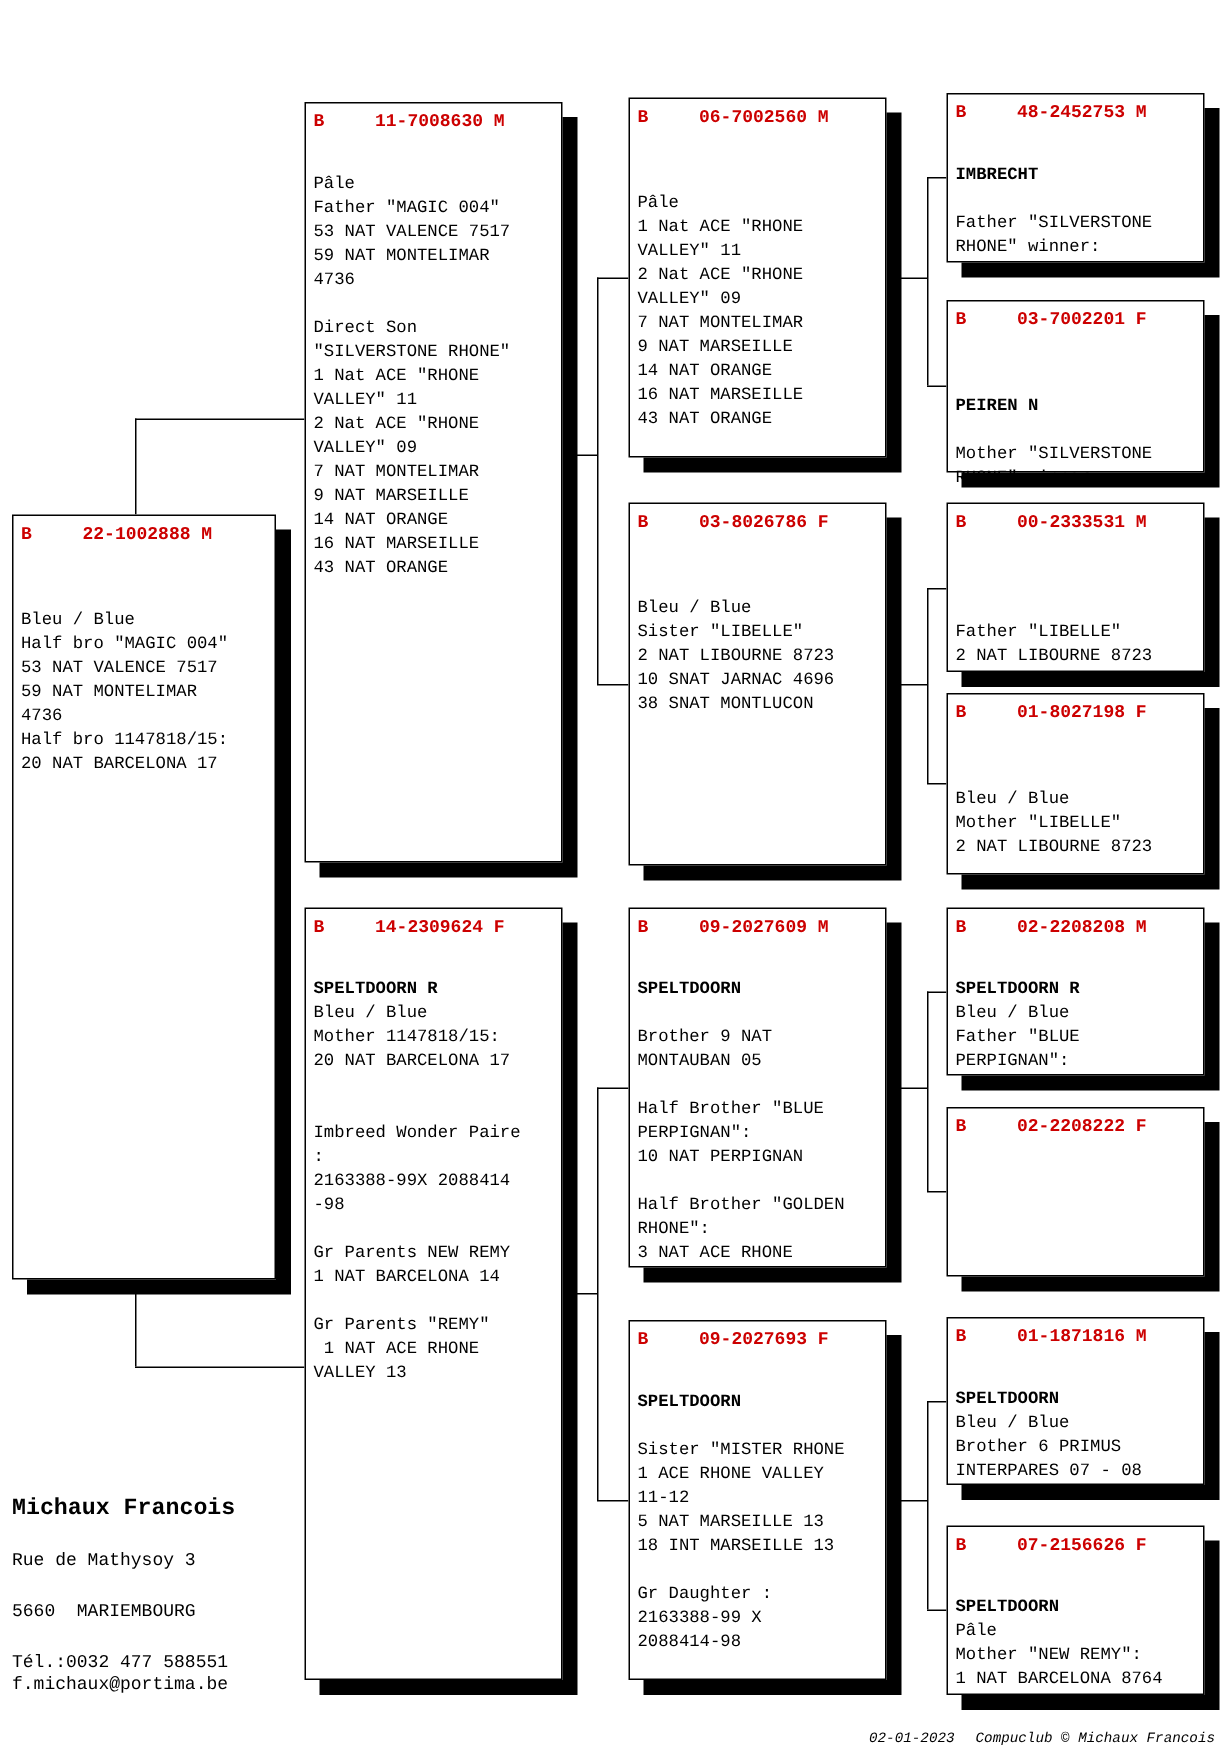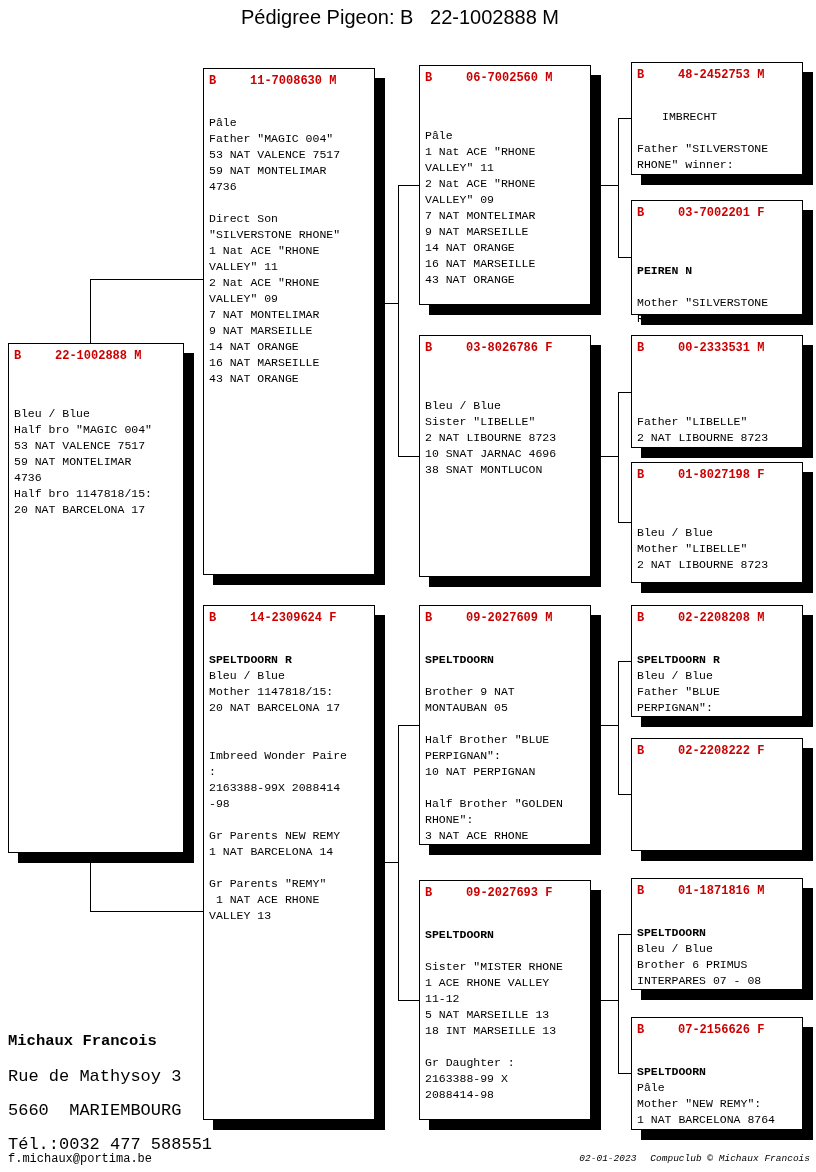--- a/index.html
+++ b/index.html
@@ -10,33 +10,32 @@
   .pbox{position:absolute;background:#fff;border:1px solid #000;
         box-shadow:10px 10px 0 #000;box-sizing:border-box;}
   .pbox-header{display:flex;padding:5px 0 0 5px;height:30px;box-sizing:border-box;
         font-weight:bold;font-size:12px;white-space:pre;}
   .band{display:inline-block;width:41px;}
   .pbox-body{padding-left:5px;font-size:11.5px;white-space:pre;}
   .pbox-body div{height:16px;line-height:16px;}
   .hline,.vline{position:absolute;background:#000;}
   .hline{height:1px;}
   .vline{width:1px;}
-  .breeder{position:absolute;left:8px;top:1032px;}
+  .breeder{position:absolute;left:8px;top:996px;}
   .breeder-name{font-weight:bold;font-size:15.5px;margin-bottom:9px;}
-  .breeder-line{font-size:17px;line-height:15px;white-space:pre;margin-top:19px;}
+  .breeder-line{font-size:12px;line-height:15px;white-space:pre;margin-top:19px;}
   .breeder-email{font-size:12px;}
   .footer{position:absolute;right:6px;top:1142px;font-size:9.5px;font-style:italic;white-space:pre;}
   .footer .gap{display:inline-block;width:14px;}
 </style>
 </head>
 <body>
 
 <div class="page">
 
-  <div class="page-title">Pédigree Pigeon: B   22-1002888 M</div>
 
   <div class="vline" style="left: 90px; top: 279px; height: 64px; background: rgb(0, 0, 0);"></div>
   <div class="hline" style="left: 90px; top: 279px; width: 113px; background: rgb(0, 0, 0);"></div>
   <div class="vline" style="left: 90px; top: 853px; height: 58px; background: rgb(0, 0, 0);"></div>
   <div class="hline" style="left: 90px; top: 911px; width: 113px; background: rgb(0, 0, 0);"></div>
 
   <div class="hline" style="left: 375px; top: 303px; width: 23px; background: rgb(0, 0, 0);"></div>
   <div class="vline" style="left: 398px; top: 185px; height: 271px; background: rgb(0, 0, 0);"></div>
   <div class="hline" style="left: 398px; top: 185px; width: 21px; background: rgb(0, 0, 0);"></div>
   <div class="hline" style="left: 398px; top: 456px; width: 21px; background: rgb(0, 0, 0);"></div>
@@ -112,21 +111,21 @@
     <div class="pbox-header" style="color: rgb(204, 0, 0);">
       <span class="band">B</span><span>09-2027693 F</span>
     </div>
     <div class="pbox-body"><div></div><div style="font-weight: bold;">SPELTDOORN</div><div></div><div>Sister "MISTER RHONE</div><div>1 ACE RHONE VALLEY</div><div>11-12</div><div>5 NAT MARSEILLE 13</div><div>18 INT MARSEILLE 13</div><div></div><div>Gr Daughter :</div><div>2163388-99 X</div><div>2088414-98</div></div>
   </div>
 
   <div class="pbox" style="left:631px;top:62px;width:172px;height:113px">
     <div class="pbox-header" style="color: rgb(204, 0, 0);">
       <span class="band">B</span><span>48-2452753 M</span>
     </div>
-    <div class="pbox-body"><div></div><div style="font-weight: normal; margin-left: 25px;">IMBRECHT</div><div></div><div>Father "SILVERSTONE</div><div>RHONE" winner:</div></div>
+    <div class="pbox-body"><div></div><div style="font-weight: bold;">IMBRECHT</div><div></div><div>Father "SILVERSTONE</div><div>RHONE" winner:</div></div>
   </div>
 
   <div class="pbox" style="left:631px;top:200px;width:172px;height:115px">
     <div class="pbox-header" style="color: rgb(204, 0, 0);">
       <span class="band">B</span><span>03-7002201 F</span>
     </div>
     <div class="pbox-body"><div></div><div style="font-weight: bold; margin-top: 16px;">PEIREN N</div><div></div><div>Mother "SILVERSTONE</div><div>RHONE" winner:</div></div>
   </div>
 
   <div class="pbox" style="left:631px;top:335px;width:172px;height:113px">

